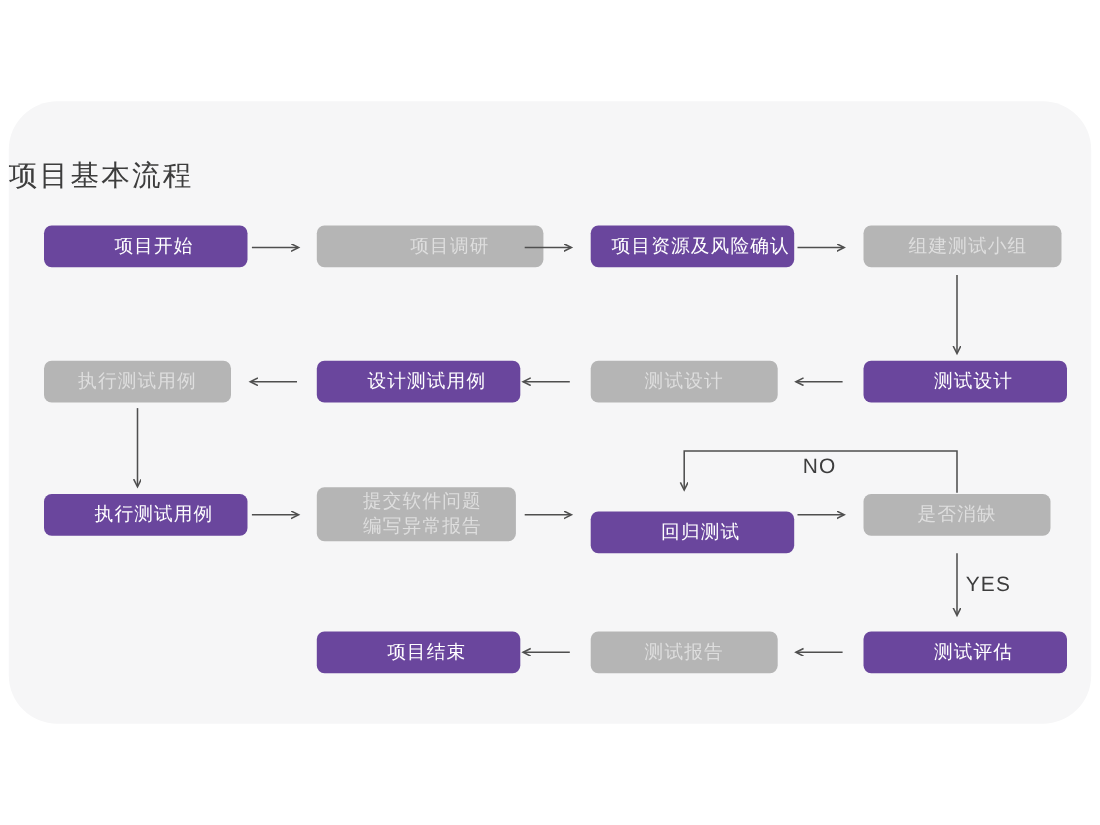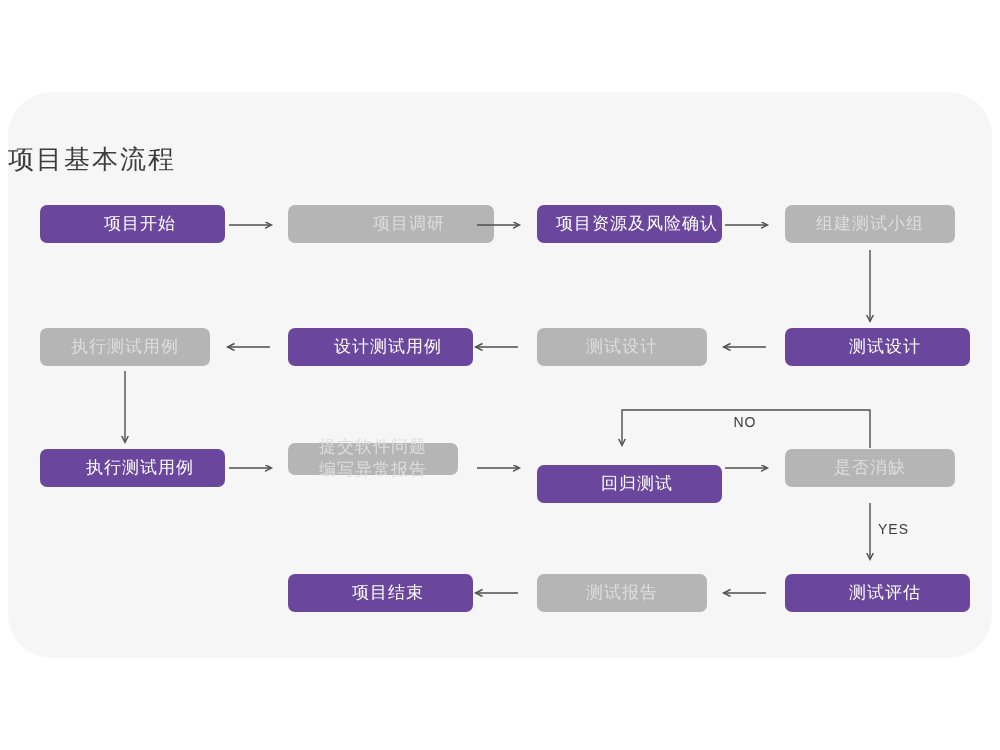--- a/index.html
+++ b/index.html
@@ -37,24 +37,24 @@
     align-items: center;
     justify-content: center;
     text-align: center;
     font-size: 17px;
     letter-spacing: 1px;
     line-height: 1.35;
     white-space: pre-line;
   }
   .node.purple { background: var(--purple, #6a469d); color: var(--purple-text, #ffffff); padding-left: 15px; }
   .node.gray   { background: var(--gray, #b5b5b5);   color: var(--gray-text, #dedede); }
-  .node.tall   { height: 32px; }
+  .node.tall   { height: 49px; padding-left: 11px; }
   .edge-label {
     position: absolute;
-    font-size: 14px;
+    font-size: 19px;
     letter-spacing: 1px;
     color: var(--label-color, #3d3d3d);
   }
   svg.edges { position: absolute; left: 0; top: 0; }
   svg.edges line, svg.edges polyline {
     stroke: var(--arrow, #4f4f4f);
     stroke-width: 1.4;
     fill: none;
   }
 </style>
@@ -63,21 +63,21 @@
 
 <div class="stage">
 
   <div class="panel"></div>
 
   <div class="diagram-title">项目基本流程</div>
 
   <div class="node purple" style="left:40px;top:205px;">项目开始</div>
   <div class="node gray" style="left:288px;top:205px;padding-left:36px;">项目调研</div>
   <div class="node purple" style="left:537px;top:205px;">项目资源及风险确认</div>
-  <div class="node gray" style="left:785px;top:205px;">组建测试小组</div>
+  <div class="node gray" style="left:785px;top:205px;padding-left:10px;">组建测试小组</div>
 
   <div class="node gray" style="left:40px;top:328px;">执行测试用例</div>
   <div class="node purple" style="left:288px;top:328px;">设计测试用例</div>
   <div class="node gray" style="left:537px;top:328px;">测试设计</div>
   <div class="node purple" style="left:785px;top:328px;">测试设计</div>
 
   <div class="node purple" style="left:40px;top:449px;">执行测试用例</div>
   <div class="node gray tall" style="left:288px;top:443px;">提交软件问题
 编写异常报告</div>
   <div class="node purple" style="left:537px;top:449px;margin-top:16px;">回归测试</div>

